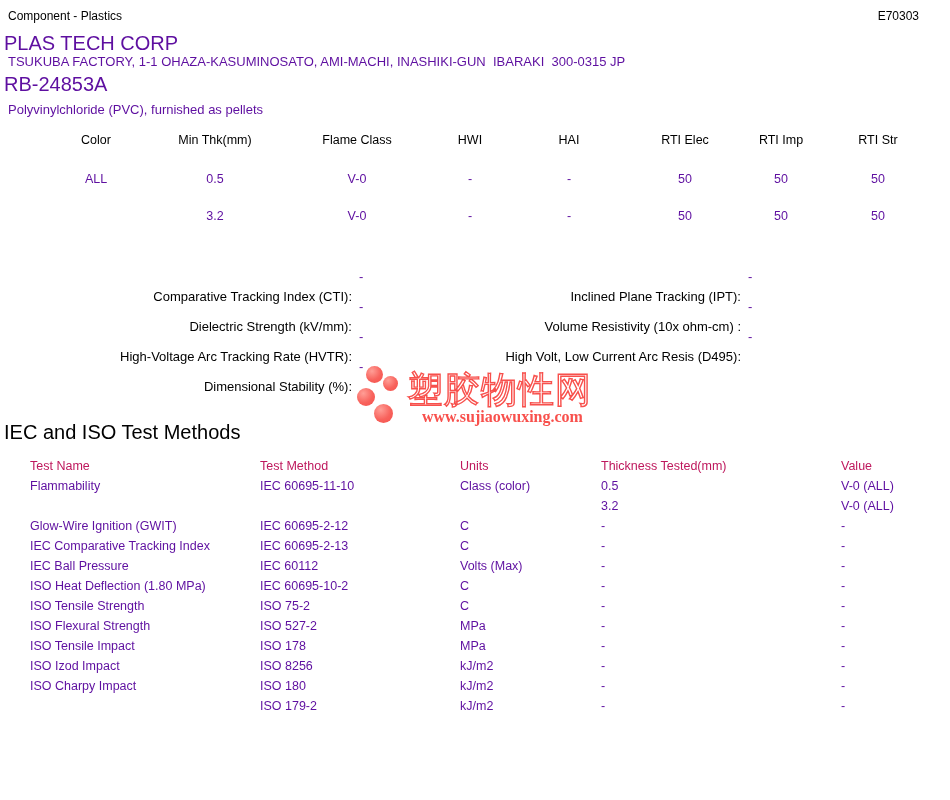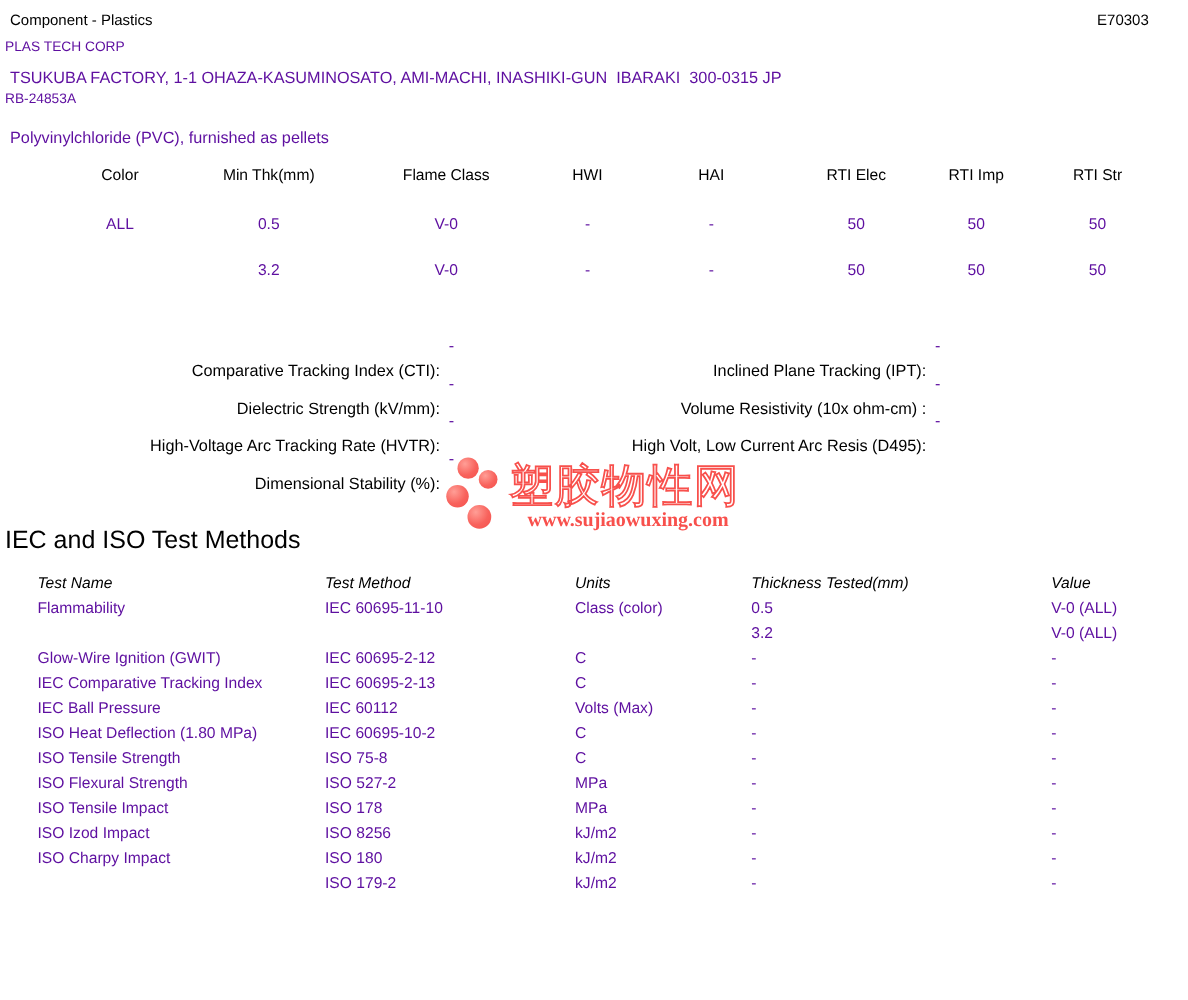--- a/index.html
+++ b/index.html
@@ -2,21 +2,21 @@
 <html><head>
 <meta charset="utf-8">
 <style>
   html,body{margin:0;padding:0;background:#fff;}
   .page{
     position:relative;width:950px;height:800px;background:#fff;overflow:hidden;
     font-family:"Liberation Sans","DejaVu Sans",sans-serif;color:#000;
   }
   .abs{position:absolute;}
   .small{font-size:12px;}
-  .company{font-size:11px;color:#5e0fa0;}
+  .company{font-size:20px;color:#5e0fa0;}
   .addr{font-size:13px;color:#5e0fa0;white-space:pre;}
   .desc{font-size:13px;color:#5e0fa0;white-space:pre;}
   
   .t1col{position:absolute;top:133px;transform:translateX(-50%);text-align:center;font-size:12.5px;}
   .t1h{height:22px;color:#000;white-space:nowrap;}
   .t1c{height:20px;color:#5e0fa0;white-space:nowrap;margin-top:17px;}
   
   .plabel{position:absolute;font-size:13px;color:#000;text-align:right;white-space:pre;margin-top:20px;}
   .plabel.pleft{left:0;width:352px;}
   .plabel.pright{left:340px;width:401px;}
@@ -28,21 +28,21 @@
     color:rgba(255,255,255,0);-webkit-text-stroke:1.4px #f8504c;white-space:nowrap;
     font-family:"DejaVu Sans",sans-serif;
   }
   .wurl{
     position:absolute;left:409px;top:408px;font-size:16px;font-weight:bold;color:#f8504c;
     font-family:"Liberation Serif","DejaVu Serif",serif;white-space:nowrap;margin-left:13px;
   }
   .h1{position:absolute;left:4px;top:421px;font-size:20px;color:#000;white-space:nowrap;}
   
   .t2col{position:absolute;top:459px;text-align:left;font-size:12.5px;}
-  .t2h{height:20px;color:#000000;white-space:nowrap;font-style:italic;}
+  .t2h{height:20px;color:#be185d;white-space:nowrap;}
   .t2c{height:20px;color:#5e0fa0;white-space:nowrap;}
 </style>
 </head>
 <body>
 
 <div class="page">
 
   <div class="abs small" style="left:8px;top:9px;">Component - Plastics</div>
   <div class="abs small" style="right:31px;top:9px;">E70303</div>
 
@@ -139,21 +139,21 @@
       <div class="t2c">ISO Charpy Impact</div>
     </div>
     <div class="t2col" style="left:260px;">
       <div class="t2h">Test Method</div>
       <div class="t2c">IEC 60695-11-10</div>
       <div class="t2c"></div>
       <div class="t2c">IEC 60695-2-12</div>
       <div class="t2c">IEC 60695-2-13</div>
       <div class="t2c">IEC 60112</div>
       <div class="t2c">IEC 60695-10-2</div>
-      <div class="t2c">ISO 75-8</div>
+      <div class="t2c">ISO 75-2</div>
       <div class="t2c">ISO 527-2</div>
       <div class="t2c">ISO 178</div>
       <div class="t2c">ISO 8256</div>
       <div class="t2c">ISO 180</div>
       <div class="t2c">ISO 179-2</div>
     </div>
     <div class="t2col" style="left:460px;">
       <div class="t2h">Units</div>
       <div class="t2c">Class (color)</div>
       <div class="t2c"></div>

